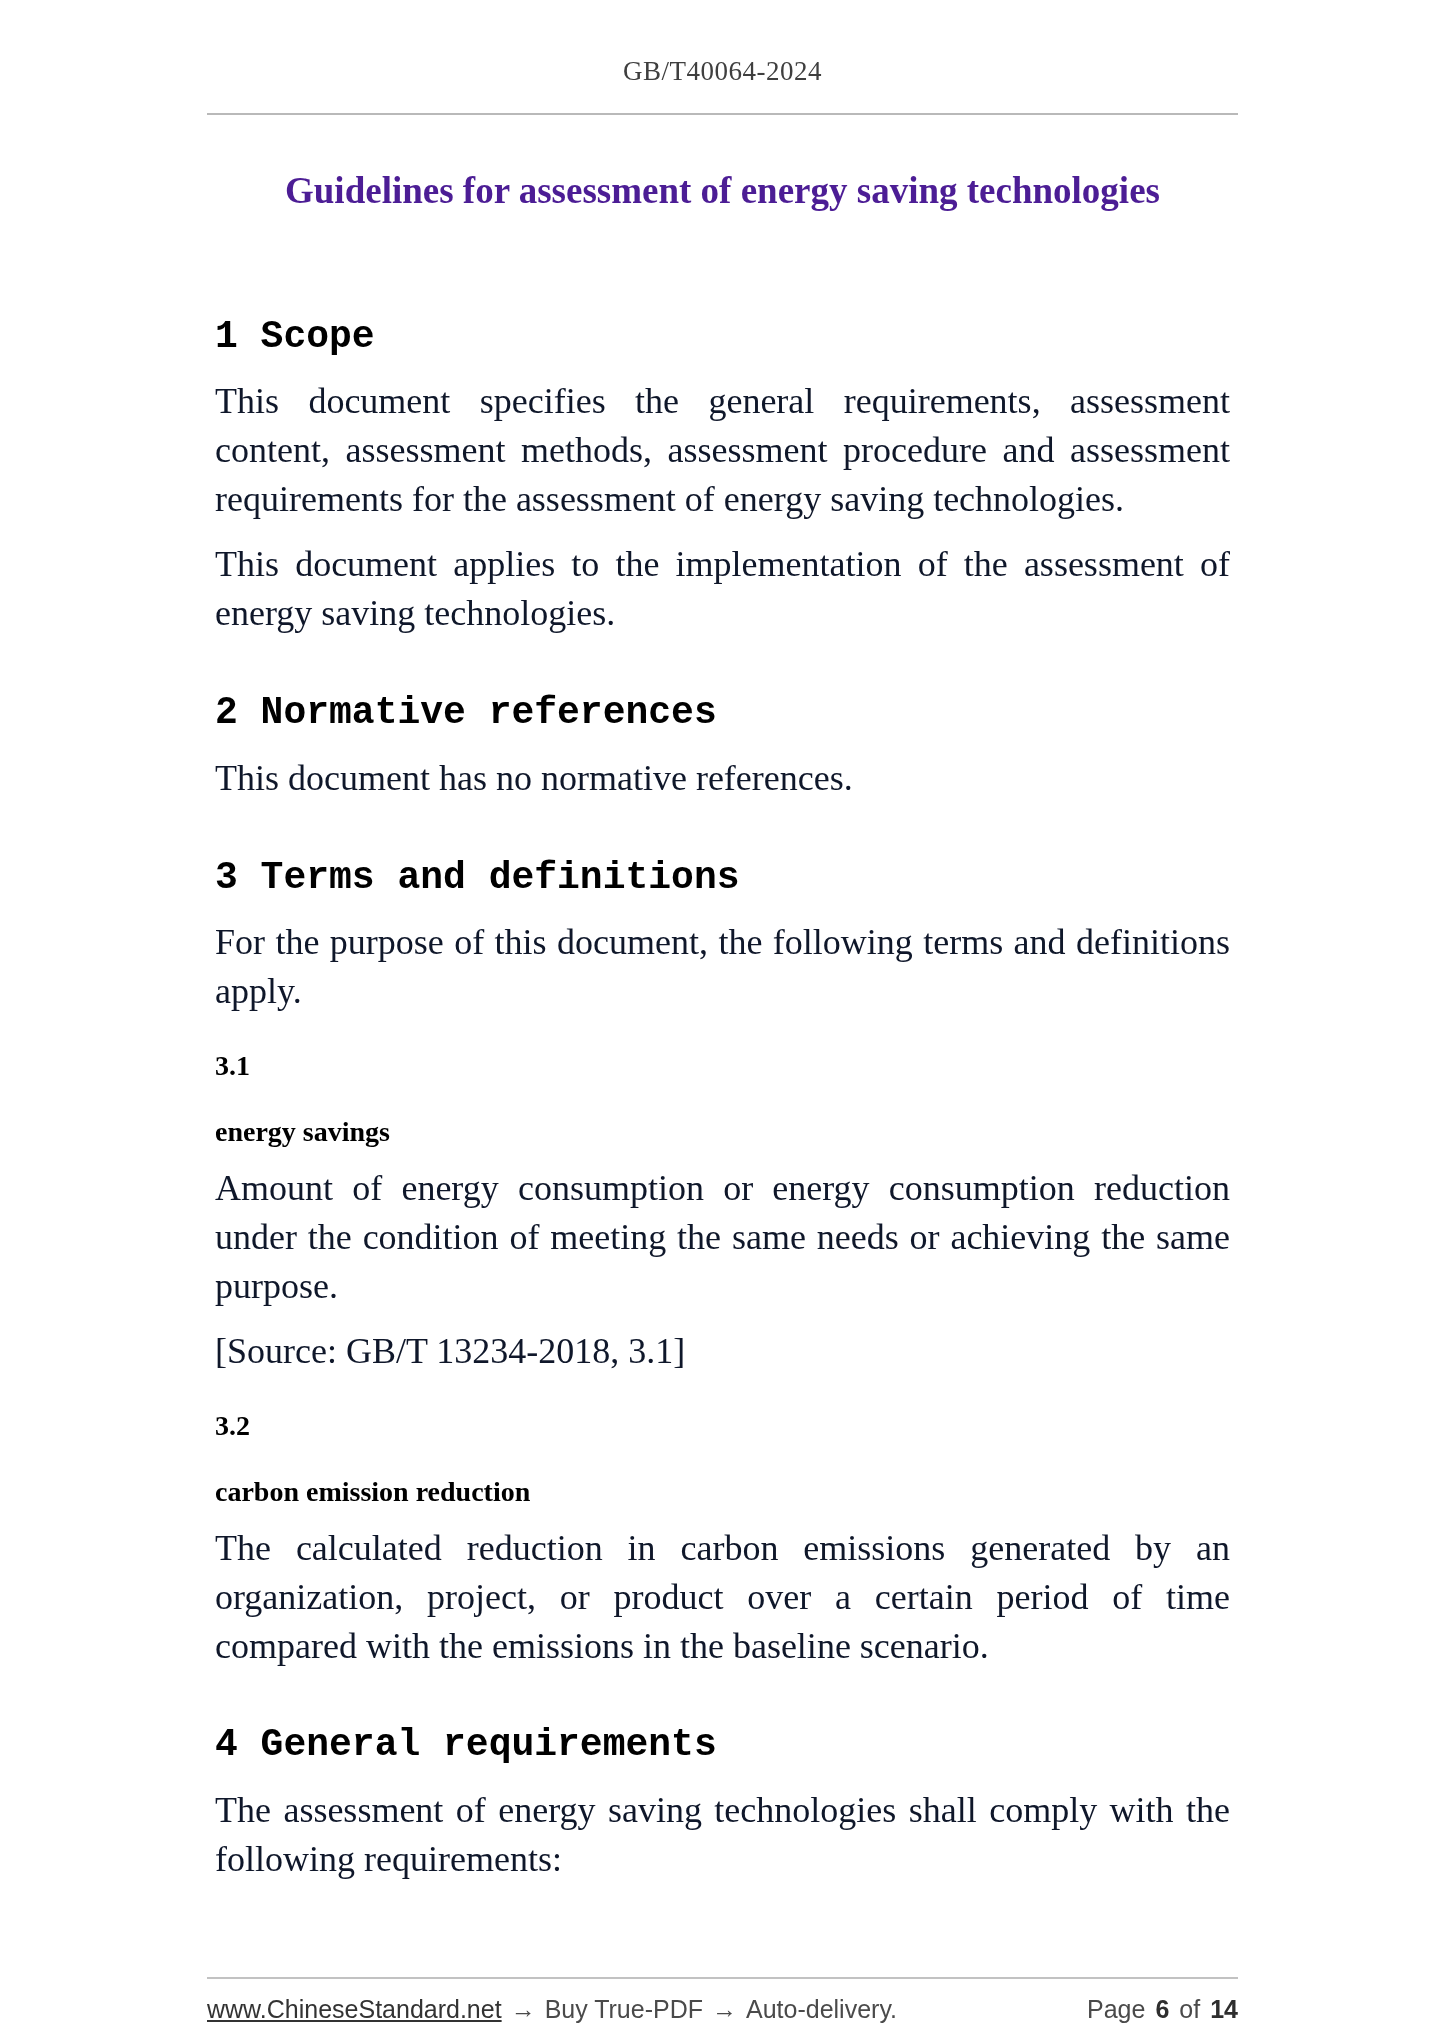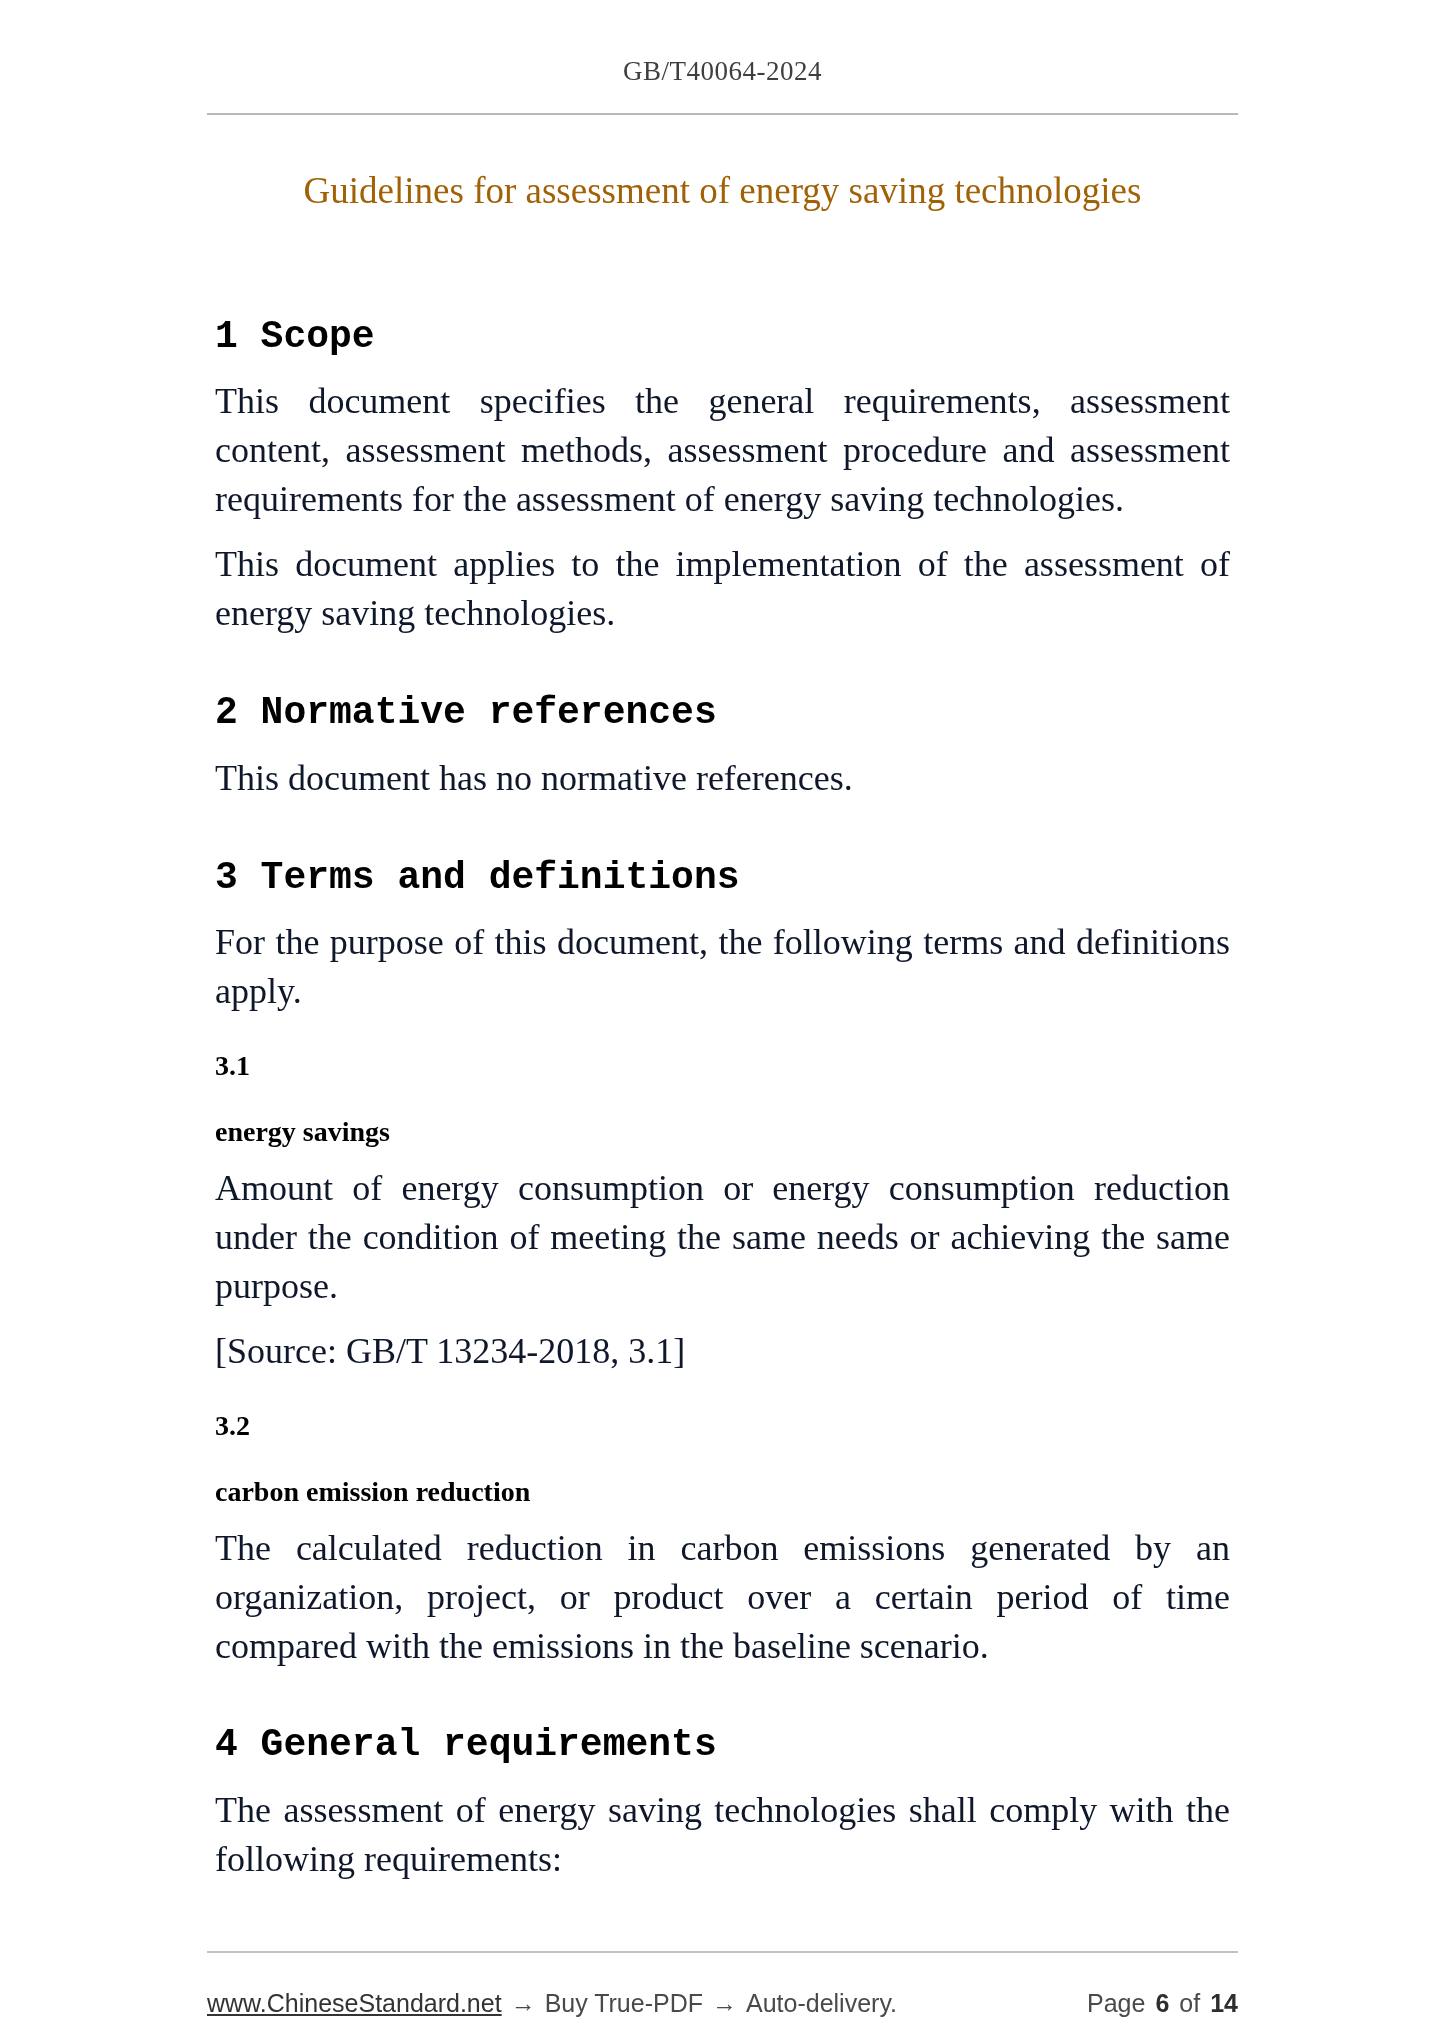--- a/index.html
+++ b/index.html
@@ -29,23 +29,23 @@
     margin: 26px 207px 0 207px;
     border-top: 2px solid #b9b9b9;
     height: 0;
   }
   .content {
     padding: 0 215px;
   }
   .page-title {
     margin-top: 54px;
     text-align: center;
-    font-weight: normal;
+    font-weight: bold;
     font-size: 37px;
-    color: #a16207;
+    color: #4c1d95;
   }
   .section-heading {
     margin-top: 50px;
     font-weight: bold;
     font-size: 38px;
     color: #000000;
     line-height: 1.3;
     font-family: Liberation Mono, monospace;
   }
   .section-heading.first {
@@ -62,23 +62,23 @@
   .term-label {
     margin-top: 34px;
     font-size: 28px;
     font-weight: bold;
     color: #000000;
   }
   .footer {
     position: absolute;
     left: 207px;
     right: 207px;
-    bottom: 26px;
+    bottom: 20px;
     border-top: 2px solid #c2c2c2;
-    padding-top: 36px;
+    padding-top: 16px;
     font-family: "Liberation Sans", sans-serif;
     font-size: 25px;
     color: #4a4a4a;
     display: flex;
     justify-content: space-between;
     align-items: baseline;
   }
   .footer-left {
     display: flex;
     gap: 9px;

